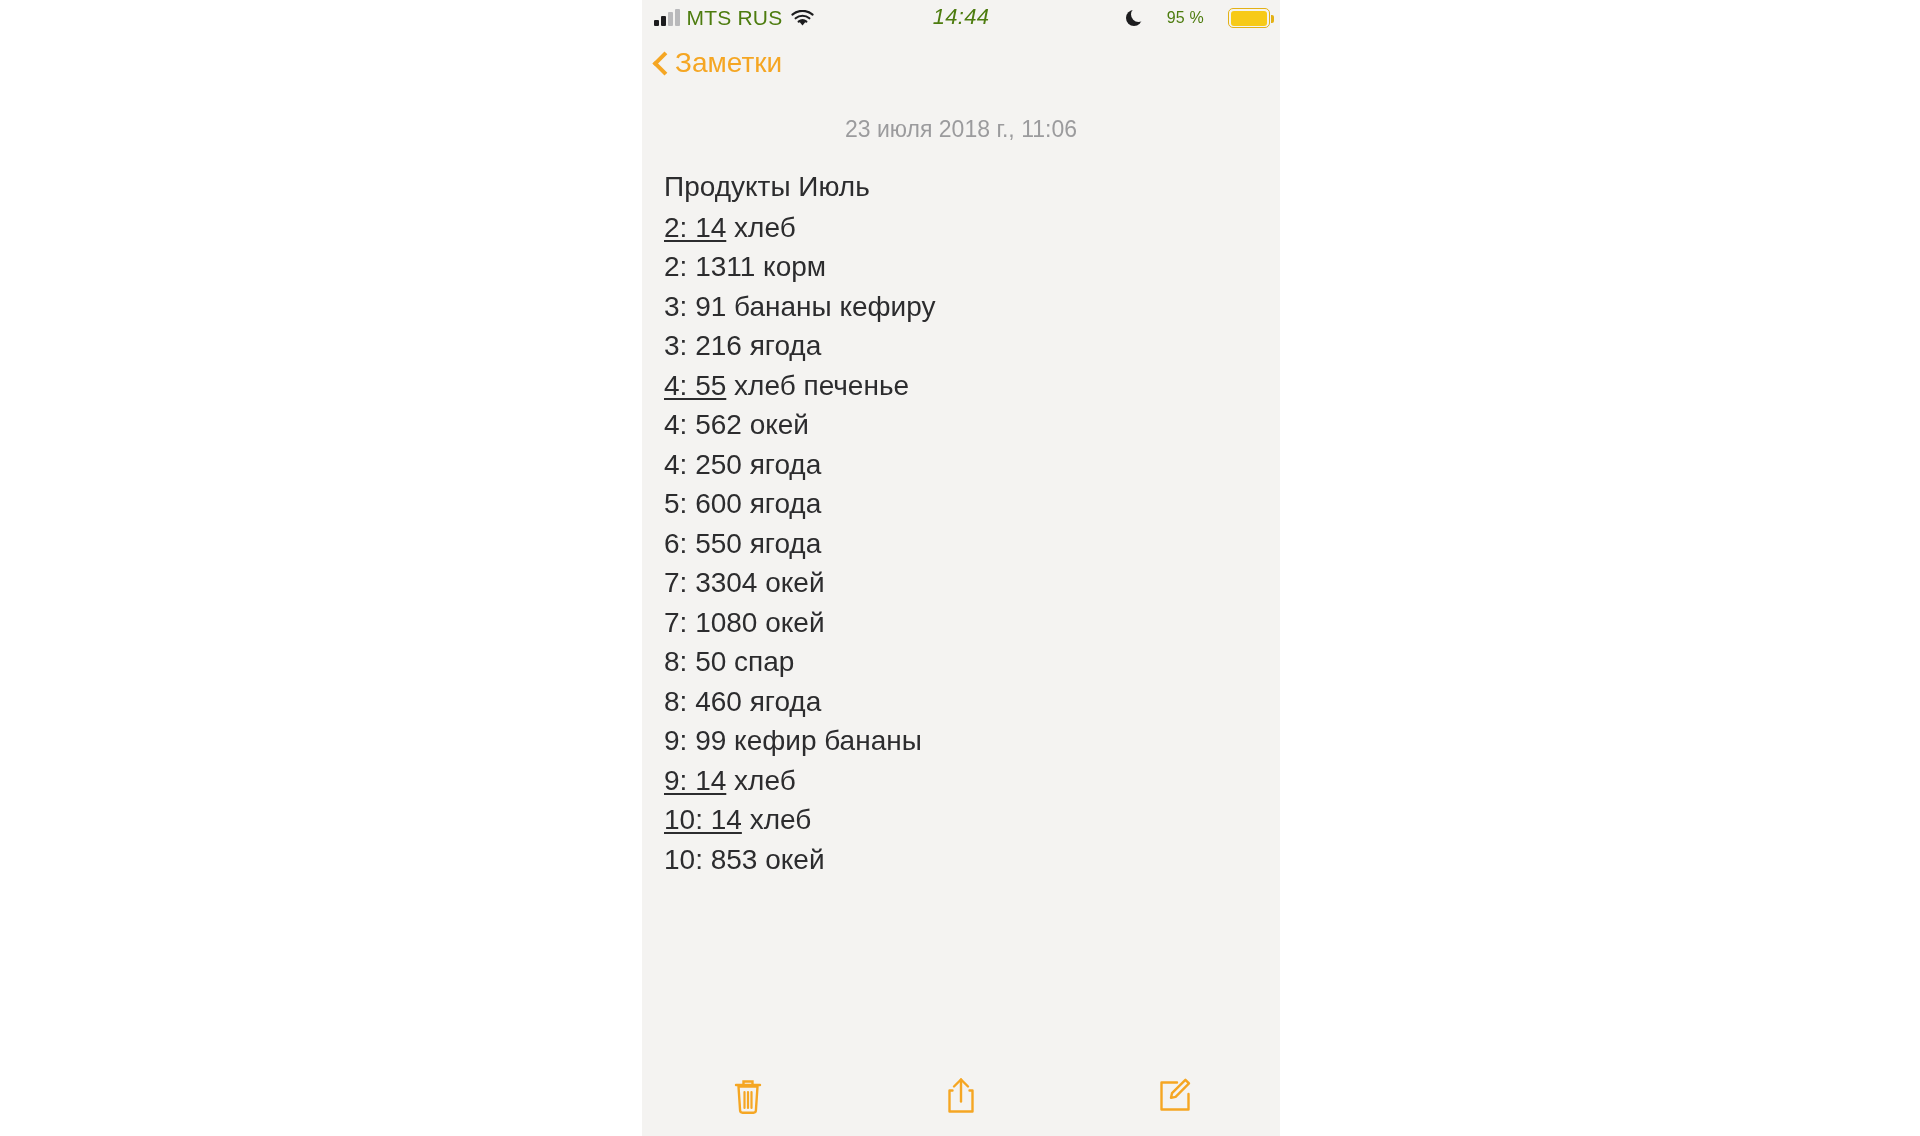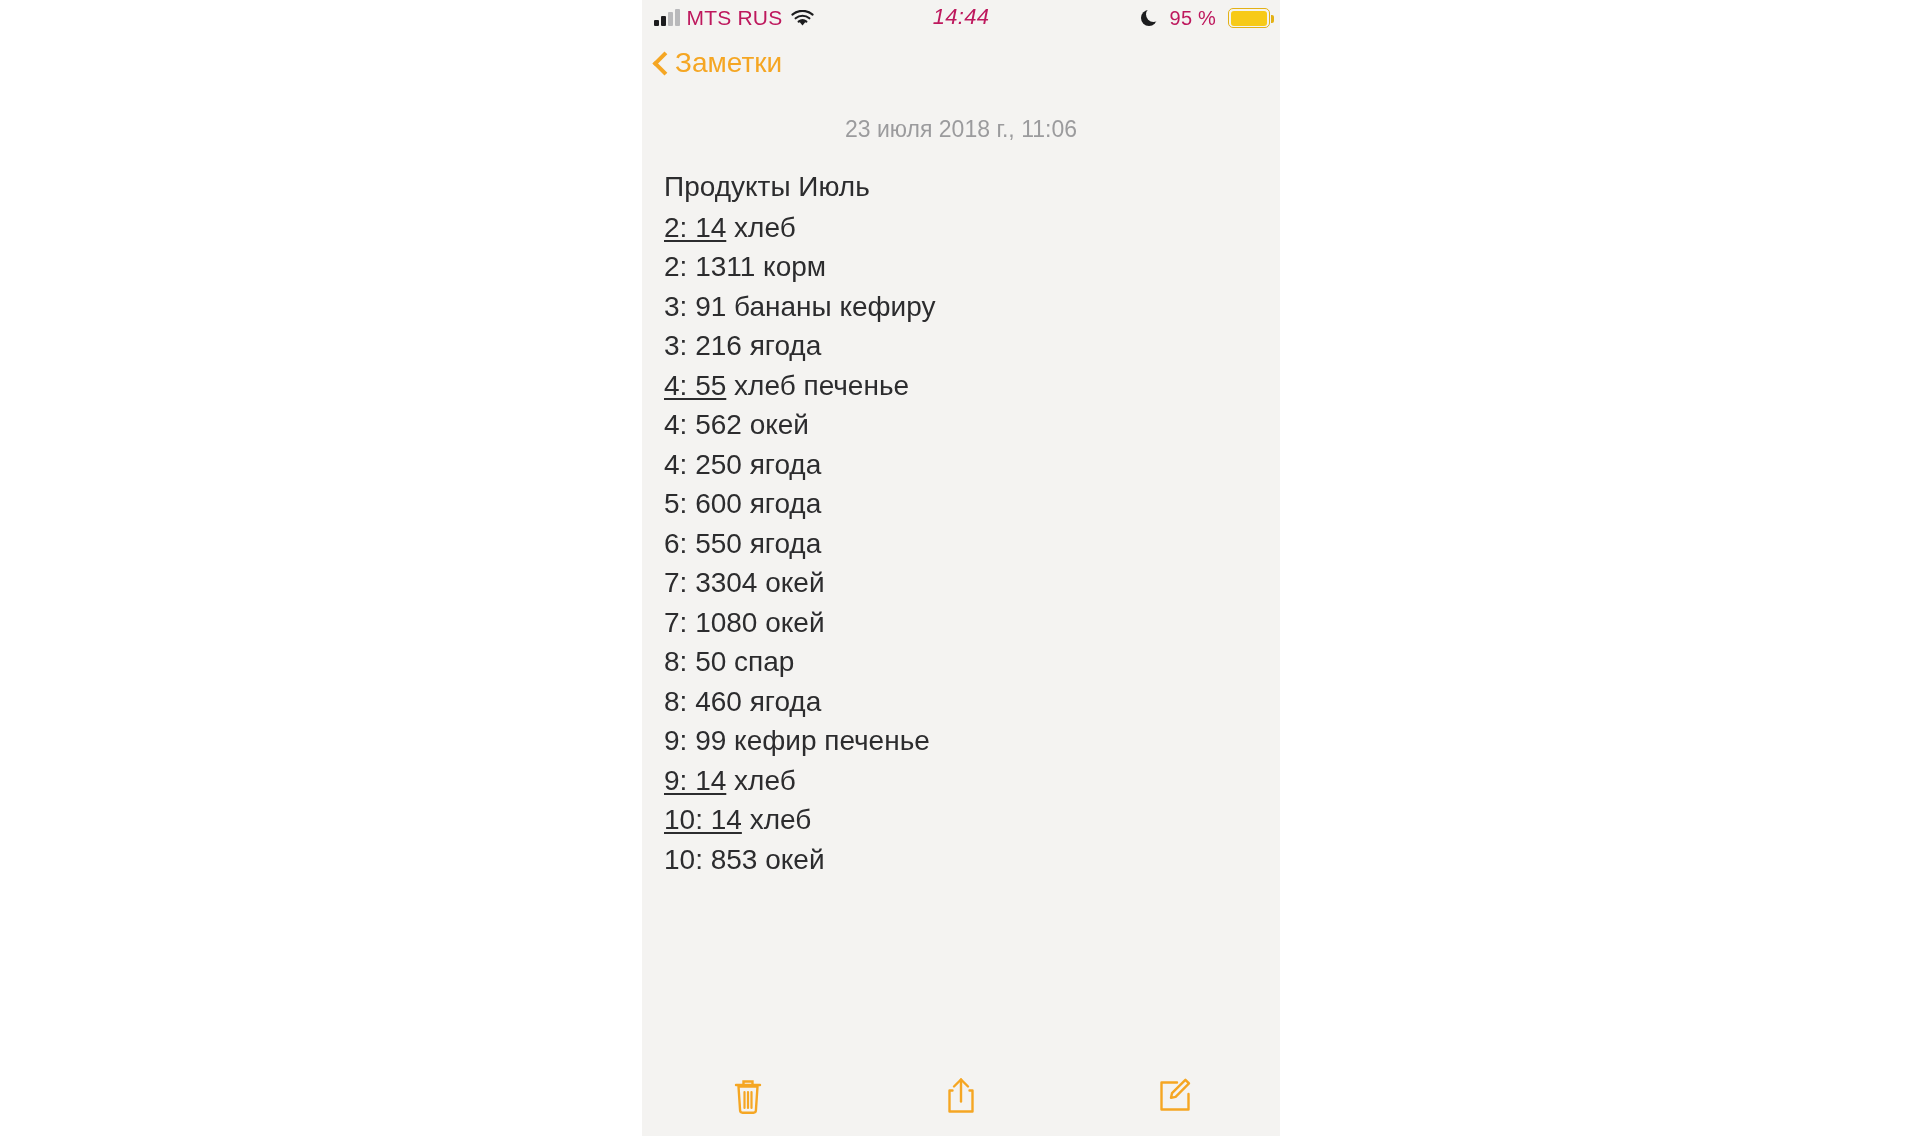--- a/index.html
+++ b/index.html
@@ -28,21 +28,21 @@
     overflow: hidden;
   }
 
   
   .statusbar {
     position: relative;
     height: 36px;
     width: 100%;
     display: flex;
     align-items: center;
-    color: #be185d;
+    color: #4d7c0f;
     font-size: 21px;
     letter-spacing: .2px;
   }
   .sb-left {
     position: absolute;
     left: 12px;
     top: 0;
     height: 36px;
     display: flex;
     align-items: center;
@@ -76,22 +76,22 @@
     top: 4px;
     font-style: italic;
   }
   .sb-right {
     position: absolute;
     right: 10px;
     top: 0;
     height: 36px;
     display: flex;
     align-items: center;
-    gap: 12px;
-    font-size: 20px;
+    gap: 24px;
+    font-size: 16px;
   }
   .moon { display: inline-block; width: 17px; height: 17px; position: relative; }
   .moon:before {
     content: "";
     position: absolute;
     width: 16px; height: 16px;
     border-radius: 50%;
     background: #1c1c1e;
   }
   .moon:after {
@@ -251,21 +251,21 @@
           <div class="note-line"><span>3: 216</span><span> ягода</span></div>
           <div class="note-line"><span class="u">4: 55</span><span> хлеб печенье</span></div>
           <div class="note-line"><span>4: 562</span><span> окей</span></div>
           <div class="note-line"><span>4: 250</span><span> ягода</span></div>
           <div class="note-line"><span>5: 600</span><span> ягода</span></div>
           <div class="note-line"><span>6: 550</span><span> ягода</span></div>
           <div class="note-line"><span>7: 3304</span><span> окей</span></div>
           <div class="note-line"><span>7: 1080</span><span> окей</span></div>
           <div class="note-line"><span>8: 50</span><span> спар</span></div>
           <div class="note-line"><span>8: 460</span><span> ягода</span></div>
-          <div class="note-line"><span>9: 99</span><span> кефир печенье</span></div>
+          <div class="note-line"><span>9: 99</span><span> кефир бананы</span></div>
           <div class="note-line"><span class="u">9: 14</span><span> хлеб</span></div>
           <div class="note-line"><span class="u">10: 14</span><span> хлеб</span></div>
           <div class="note-line"><span>10: 853</span><span> окей</span></div>
         </div>
     </div>
 
     <div class="clip-mask"></div>
 
     <div class="toolbar">
       <div class="tb-btn">

